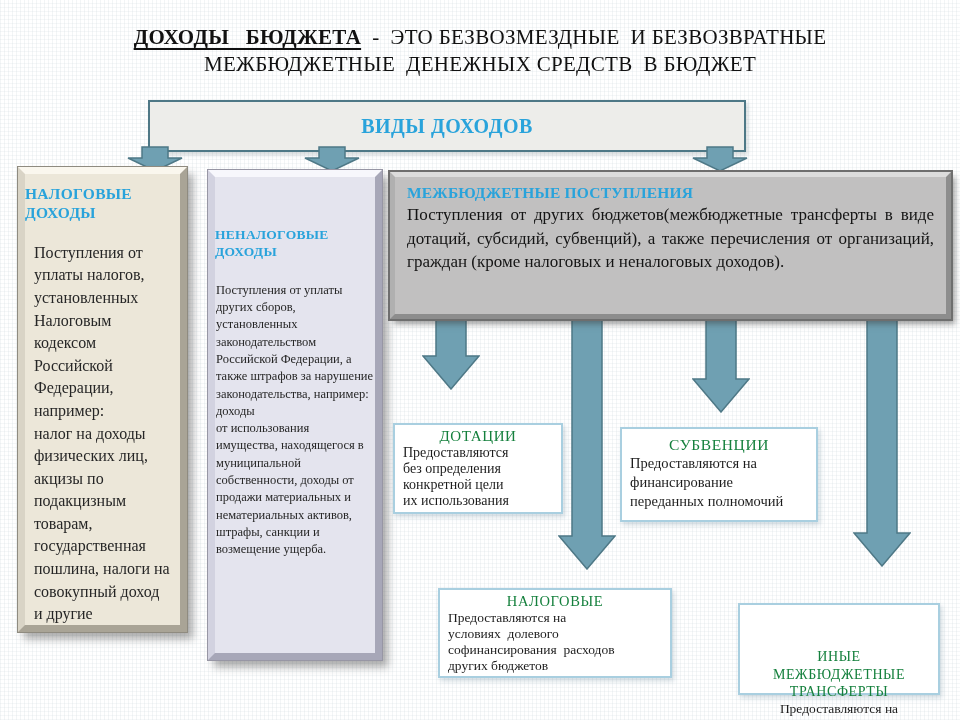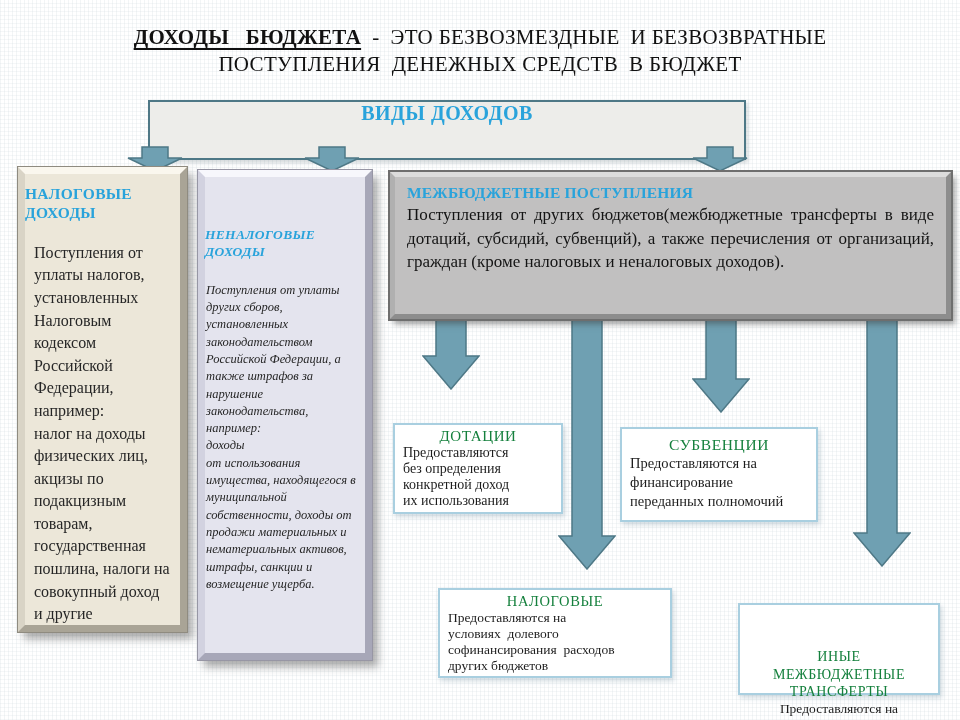--- a/index.html
+++ b/index.html
@@ -15,35 +15,35 @@
   }
   .abs{position:absolute;box-sizing:border-box;}
   .pre{white-space:pre-wrap;}
 
   
   .title{left:40px;top:24px;width:880px;text-align:center;
          font-size:21px;line-height:27px;letter-spacing:0.3px;color:#111;}
   .title .term{font-weight:bold;text-decoration:underline;text-underline-offset:4px;}
 
   
-  .vidy-box{left:148px;top:100px;width:598px;height:60px;
+  .vidy-box{left:148px;top:100px;width:598px;height:52px;
     background:#ededea;border:2px solid #4e7886;
-    display:flex;align-items:flex-start;justify-content:center;
+    display:flex;align-items:center;justify-content:center;
     font-weight:bold;font-size:20px;letter-spacing:0.5px;color:#29a3db;
     box-shadow:2px 3px 4px rgba(90,110,120,0.25);}
 
   
   .arrow{position:absolute;z-index:1;}
 
   
   .panel{border-style:solid;border-width:7px;box-shadow:6px 7px 8px rgba(70,70,70,0.45);z-index:2;}
   .panel-tax{left:18px;top:167px;width:169px;height:465px;background:#ece7d9;
     border-color:#faf7ee #a9a496 #a9a496 #d9d4c6;outline:1px solid #8f8b80;}
-  .panel-nontax{left:198px;top:170px;width:174px;height:490px;background:#e4e4ee;
-    border-color:#f7f7fc #a7a7b8 #a7a7b8 #d2d2e0;outline:1px solid #9796a4;font-style:italic;}
+  .panel-nontax{left:208px;top:170px;width:174px;height:490px;background:#e4e4ee;
+    border-color:#f7f7fc #a7a7b8 #a7a7b8 #d2d2e0;outline:1px solid #9796a4;}
   .panel-header{color:#29a3db;font-weight:bold;line-height:1.25;}
   .panel-tax .panel-header{font-size:15.5px;margin-top:10px;letter-spacing:0.3px;}
   .panel-nontax .panel-header{font-size:13.5px;margin-top:50px;letter-spacing:0.3px;}
   .panel-body{color:#262626;}
   .panel-tax .panel-body{font-size:16px;line-height:22.6px;margin-top:19px;padding:0 9px;}
   .panel-nontax .panel-body{font-size:12.5px;line-height:17.3px;margin-top:21px;padding:0 1px;}
 
   
   .gray-box{left:390px;top:172px;width:561px;height:147px;background:#c1c0c0;
     border-style:solid;border-width:5px;border-color:#dcdcdc #8d8d8d #8d8d8d #b0b0b0;
@@ -70,21 +70,21 @@
   .tbox-inye .tbox-title{font-size:14px;line-height:17.5px;margin-top:40px;}
   .tbox-inye .tbox-body{font-size:13.5px;line-height:15px;text-align:center;}
 </style>
 </head>
 <body>
 
 <div class="slide">
 
   <div class="abs title">
     <span class="term pre">ДОХОДЫ   БЮДЖЕТА</span><span class="pre">  -  ЭТО БЕЗВОЗМЕЗДНЫЕ  И БЕЗВОЗВРАТНЫЕ</span>
-    <div class="pre">ПОСТУПЛЕНИЯ  ДЕНЕЖНЫХ СРЕДСТВ  В БЮДЖЕТ</div>
+    <div class="pre">МЕЖБЮДЖЕТНЫЕ  ДЕНЕЖНЫХ СРЕДСТВ  В БЮДЖЕТ</div>
   </div>
 
   <div class="abs vidy-box">
     <span>ВИДЫ ДОХОДОВ</span>
   </div>
 
   <svg class="arrow" style="left:127px;top:146px" width="56" height="26" viewBox="0 0 56 26">
       <polygon points="15,1 41,1 41,12 55,12 28,25 1,12 15,12" fill="#6FA0B2" stroke="#4E7886" stroke-width="1.5"></polygon>
     </svg>
   <svg class="arrow" style="left:304px;top:146px" width="56" height="26" viewBox="0 0 56 26">
@@ -122,21 +122,21 @@
       <polygon points="14,0 44,0 44,61 57,61 29,94 1,61 14,61" fill="#6FA0B2" stroke="#4E7886" stroke-width="1.5"></polygon>
     </svg>
   <svg class="arrow" style="left:853px;top:318px" width="58" height="249" viewBox="0 0 58 249">
       <polygon points="14,0 44,0 44,215 57,215 29,248 1,215 14,215" fill="#6FA0B2" stroke="#4E7886" stroke-width="1.5"></polygon>
     </svg>
 
   <div class="abs tbox tbox-dotacii">
     <div class="tbox-title pre">ДОТАЦИИ</div>
     <div class="tbox-body pre">Предоставляются
 без определения
-конкретной доход
+конкретной цели
 их использования</div>
   </div>
 
   <div class="abs tbox tbox-subvencii">
     <div class="tbox-title pre">СУБВЕНЦИИ</div>
     <div class="tbox-body pre">Предоставляются на
 финансирование
 переданных полномочий</div>
   </div>
 

